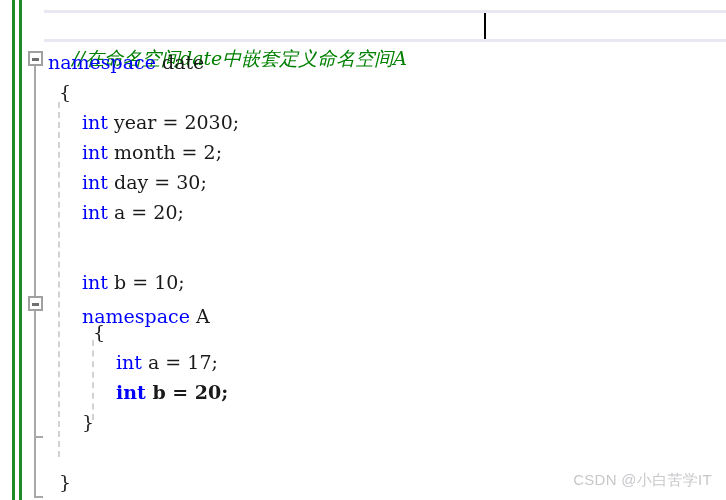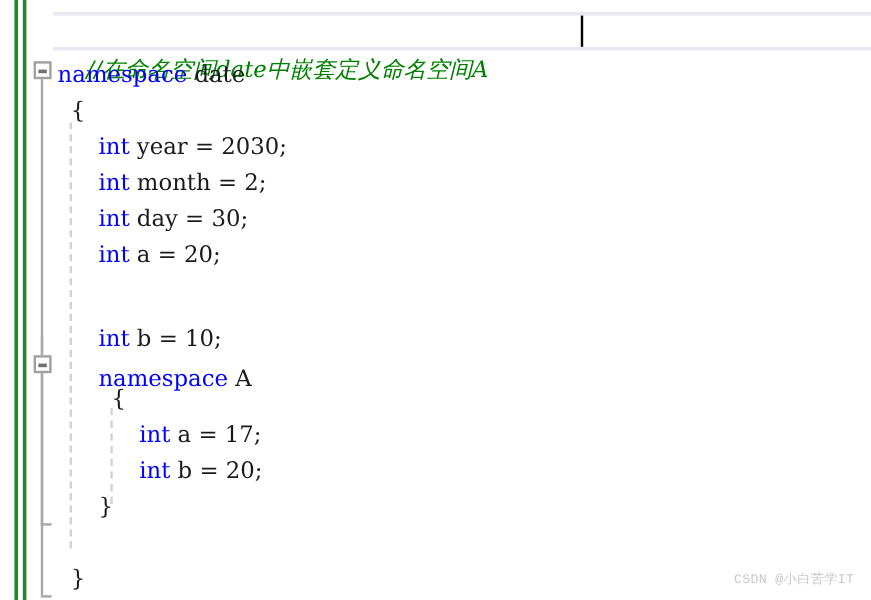--- a/index.html
+++ b/index.html
@@ -112,22 +112,22 @@
     width: 2px;
     height: 26px;
     background: #000000;
   }
 
   
   #watermark {
     position: absolute;
     right: 14px;
     bottom: 10px;
-    font-family: Liberation Mono, monospace;
-    font-size: 11px;
+    font-family: Liberation Sans, sans-serif;
+    font-size: 15px;
     color: #c8c8cc;
     white-space: pre;
     letter-spacing: 0.3px;
   }
 </style>
 </head>
 <body>
 
 <div id="editor">
 
@@ -163,20 +163,20 @@
       <div class="code-line" style="top: 47px; left: 48px;"><span class="kw">namespace</span><span class="txt"> date</span></div>
       <div class="code-line" style="top: 77px; left: 59px;"><span class="txt">{</span></div>
       <div class="code-line" style="top: 107px; left: 82px;"><span class="kw">int</span><span class="txt"> year = 2030;</span></div>
       <div class="code-line" style="top: 137px; left: 82px;"><span class="kw">int</span><span class="txt"> month = 2;</span></div>
       <div class="code-line" style="top: 167px; left: 82px;"><span class="kw">int</span><span class="txt"> day = 30;</span></div>
       <div class="code-line" style="top: 197px; left: 82px;"><span class="kw">int</span><span class="txt"> a = 20;</span></div>
       <div class="code-line" style="top: 227px; left: 82px; margin-top: 40px;"><span class="kw">int</span><span class="txt"> b = 10;</span></div>
       <div class="code-line" style="top: 287px; left: 82px; margin-top: 14px;"><span class="kw">namespace</span><span class="txt"> A</span></div>
       <div class="code-line" style="top: 317px; left: 93px;"><span class="txt">{</span></div>
       <div class="code-line" style="top: 347px; left: 116px;"><span class="kw">int</span><span class="txt"> a = 17;</span></div>
-      <div class="code-line" style="top: 377px; left: 116px;"><span class="kw">int</span><span class="txt"> b = 20;</span></div>
+      <div class="code-line" style="top: 377px; left: 116px; font-weight: bold;"><span class="kw">int</span><span class="txt"> b = 20;</span></div>
       <div class="code-line" style="top: 407px; left: 82px;"><span class="txt">}</span></div>
       <div class="code-line" style="top: 467px; left: 59px;"><span class="txt">}</span></div>
     </div>
 
   <div id="watermark">CSDN @小白苦学IT</div>
 
 </div>
 
 </body></html>

